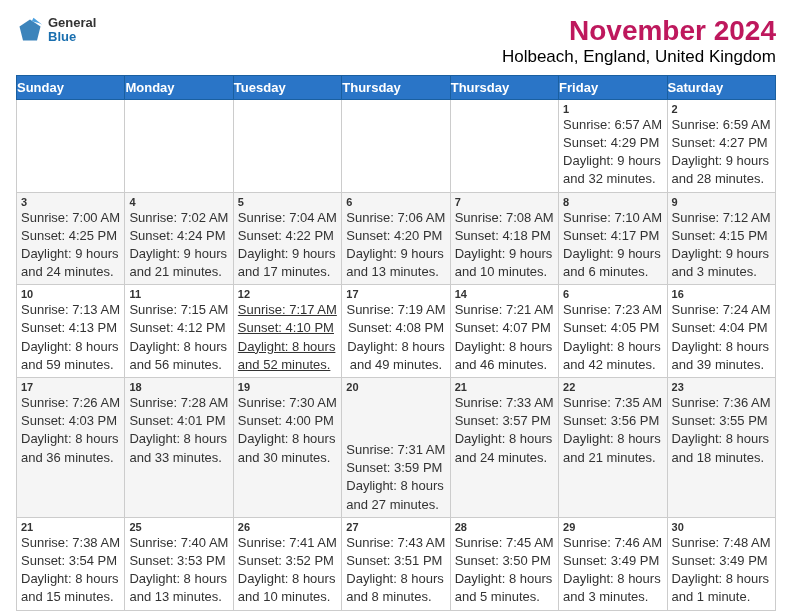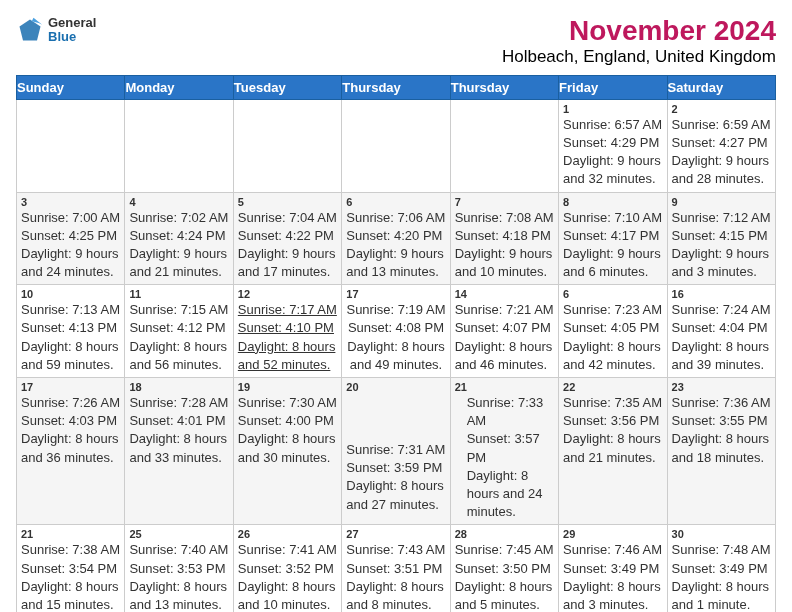--- a/index.html
+++ b/index.html
@@ -262,21 +262,21 @@
 Daylight: 8 hours and 30 minutes.</div>
           </td>
           <td>
             <span class="day-num">20</span>
             <div class="day-info" style="white-space: pre-line; margin-top: 48px;">Sunrise: 7:31 AM
 Sunset: 3:59 PM
 Daylight: 8 hours and 27 minutes.</div>
           </td>
           <td>
             <span class="day-num">21</span>
-            <div class="day-info" style="white-space: pre-line; margin-left: 12px;">Sunrise: 7:33 AM
+            <div class="day-info" style="white-space: pre-line;">Sunrise: 7:33 AM
 Sunset: 3:57 PM
 Daylight: 8 hours and 24 minutes.</div>
           </td>
           <td>
             <span class="day-num">22</span>
             <div class="day-info" style="white-space: pre-line;">Sunrise: 7:35 AM
 Sunset: 3:56 PM
 Daylight: 8 hours and 21 minutes.</div>
           </td>
           <td>

